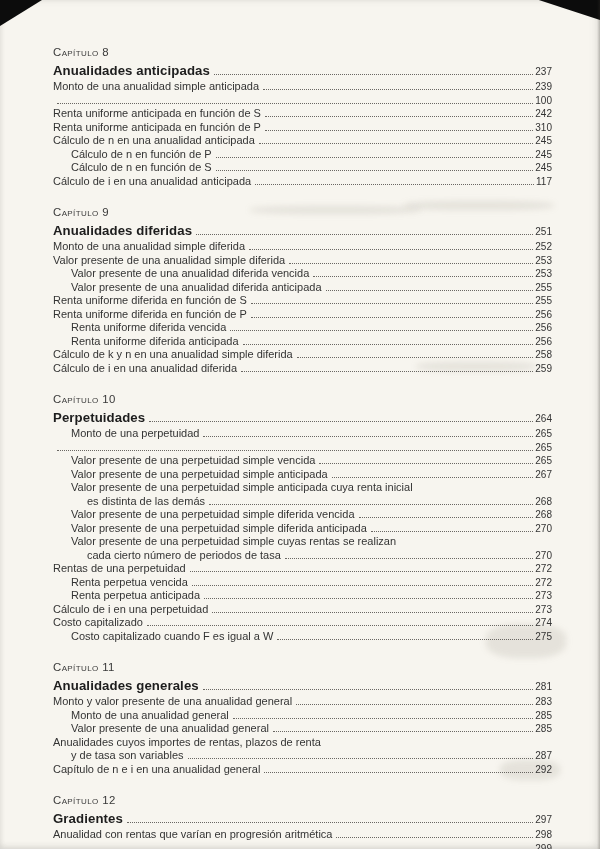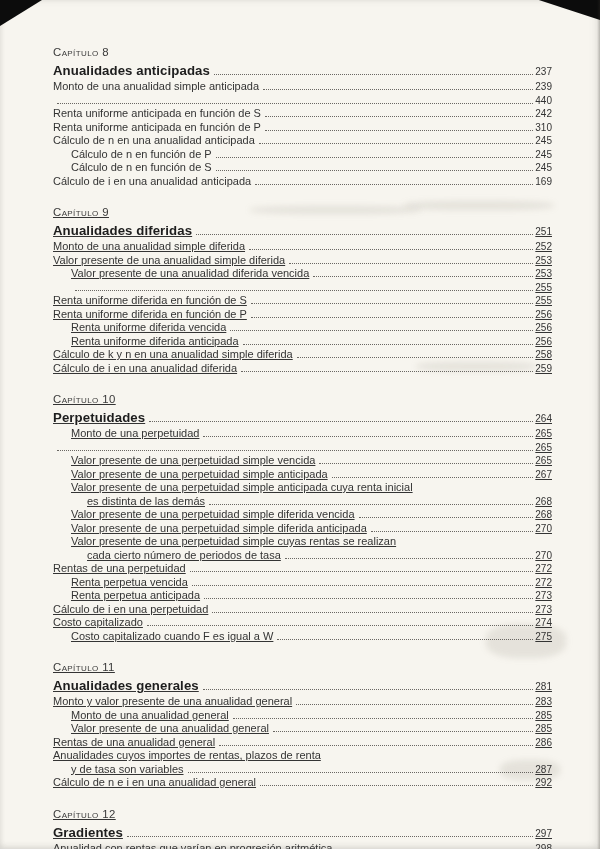--- a/index.html
+++ b/index.html
@@ -14,21 +14,21 @@
     color: #343434;
     box-shadow: inset -4px 0 8px rgba(0,0,0,0.08), inset 0 -3px 6px rgba(0,0,0,0.06), inset 2px 0 5px rgba(0,0,0,0.04);
   }
   .content {
     position: absolute;
     left: 36px;
     right: 31px;
     top: 28px;
   }
   .chapter { margin: 17px; }
-  .chapter + .chapter { margin-top: 13px; text-decoration: underline; }
+  .chapter + .chapter { margin-top: 13px; }
   .chapter-label {
     font-variant: small-caps;
     font-size: 11.4px;
     letter-spacing: 0.4px;
     color: #3a3a3a;
     margin-bottom: 2px;
     line-height: 15px;
   }
   .row {
     display: flex;
@@ -112,21 +112,21 @@
           <span class="dots"></span>
           <span class="pageno">237</span>
         </div>
         <div class="row indent-0">
           <span class="text">Monto de una anualidad simple anticipada</span>
           <span class="dots"></span>
           <span class="pageno">239</span>
         </div>
         <div class="row indent-0">
           <span class="dots"></span>
-          <span class="pageno">440</span>
+          <span class="pageno">100</span>
         </div>
         <div class="row indent-0">
           <span class="text">Renta uniforme anticipada en función de S</span>
           <span class="dots"></span>
           <span class="pageno">242</span>
         </div>
         <div class="row indent-0">
           <span class="text">Renta uniforme anticipada en función de P</span>
           <span class="dots"></span>
           <span class="pageno">310</span>
@@ -142,21 +142,21 @@
           <span class="pageno">245</span>
         </div>
         <div class="row indent-1">
           <span class="text">Cálculo de n en función de S</span>
           <span class="dots"></span>
           <span class="pageno">245</span>
         </div>
         <div class="row indent-0">
           <span class="text">Cálculo de i en una anualidad anticipada</span>
           <span class="dots"></span>
-          <span class="pageno">169</span>
+          <span class="pageno">117</span>
         </div>
       </section>
       <section class="chapter">
         <div class="chapter-label">Capítulo 9</div>
         <div class="row title-row indent-0">
           <span class="text">Anualidades diferidas</span>
           <span class="dots"></span>
           <span class="pageno">251</span>
         </div>
         <div class="row indent-0">
@@ -168,20 +168,21 @@
           <span class="text">Valor presente de una anualidad simple diferida</span>
           <span class="dots"></span>
           <span class="pageno">253</span>
         </div>
         <div class="row indent-1">
           <span class="text">Valor presente de una anualidad diferida vencida</span>
           <span class="dots"></span>
           <span class="pageno">253</span>
         </div>
         <div class="row indent-1">
+          <span class="text">Valor presente de una anualidad diferida anticipada</span>
           <span class="dots"></span>
           <span class="pageno">255</span>
         </div>
         <div class="row indent-0">
           <span class="text">Renta uniforme diferida en función de S</span>
           <span class="dots"></span>
           <span class="pageno">255</span>
         </div>
         <div class="row indent-0">
           <span class="text">Renta uniforme diferida en función de P</span>
@@ -308,34 +309,29 @@
           <span class="text">Monto de una anualidad general</span>
           <span class="dots"></span>
           <span class="pageno">285</span>
         </div>
         <div class="row indent-1">
           <span class="text">Valor presente de una anualidad general</span>
           <span class="dots"></span>
           <span class="pageno">285</span>
         </div>
         <div class="row indent-0">
-          <span class="text">Rentas de una anualidad general</span>
-          <span class="dots"></span>
-          <span class="pageno">286</span>
-        </div>
-        <div class="row indent-0">
           <span class="text">Anualidades cuyos importes de rentas, plazos de renta</span>
         </div>
         <div class="row indent-1">
           <span class="text">y de tasa son variables</span>
           <span class="dots"></span>
           <span class="pageno">287</span>
         </div>
         <div class="row indent-0">
-          <span class="text">Cálculo de n e i en una anualidad general</span>
+          <span class="text">Capítulo de n e i en una anualidad general</span>
           <span class="dots"></span>
           <span class="pageno">292</span>
         </div>
       </section>
       <section class="chapter">
         <div class="chapter-label">Capítulo 12</div>
         <div class="row title-row indent-0">
           <span class="text">Gradientes</span>
           <span class="dots"></span>
           <span class="pageno">297</span>

